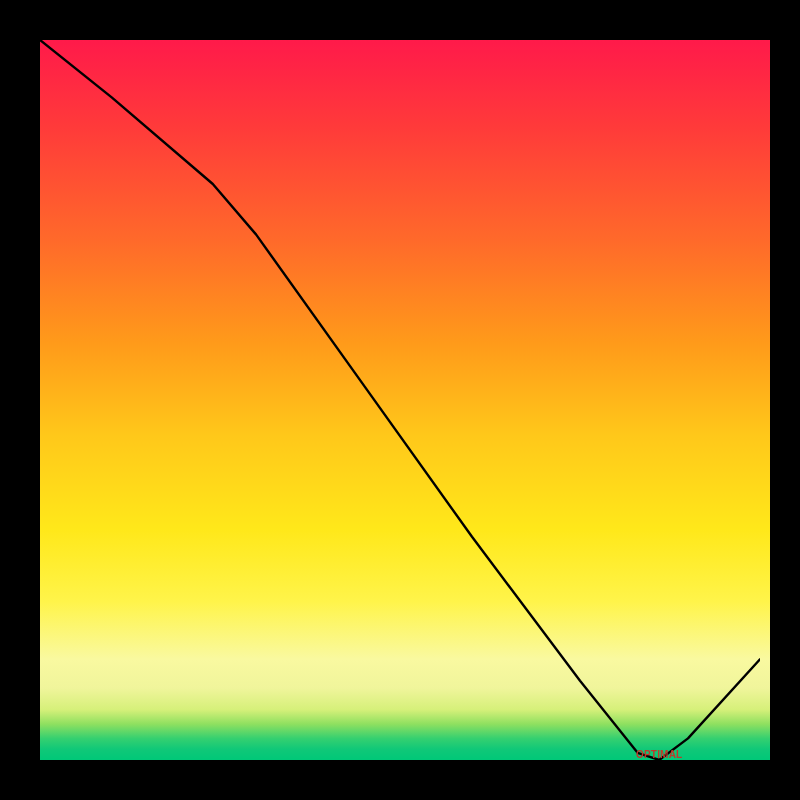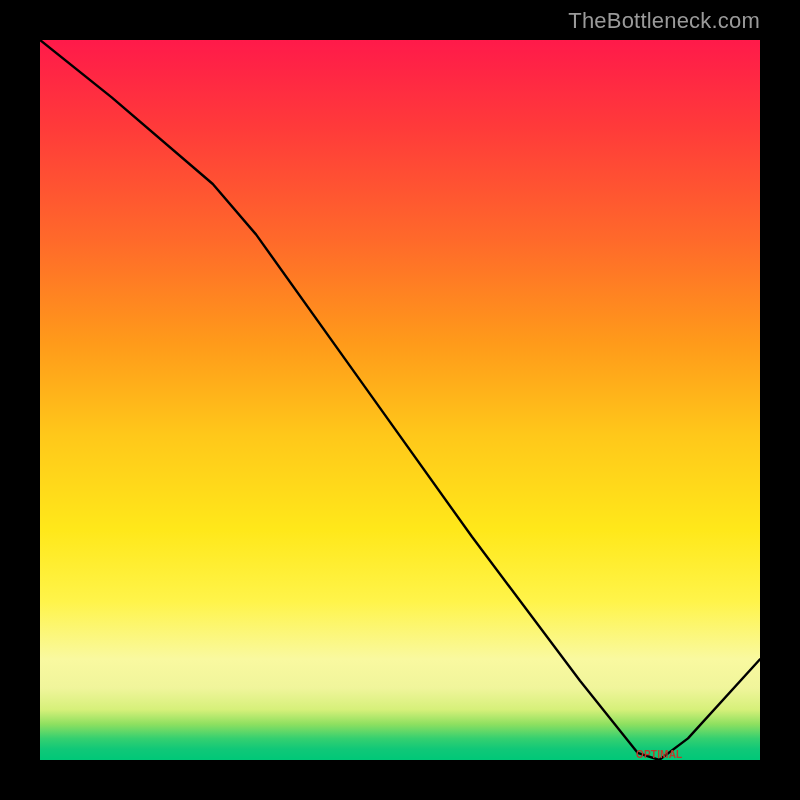--- a/index.html
+++ b/index.html
@@ -34,20 +34,21 @@
       #ffe81a 68%,
       #fff44a 78%,
       #f9f9a0 86%,
       #f0f59b 90%,
       #d6f07a 93%,
       #8fe060 95%,
       #35d070 97%,
       #10c878 98.5%,
       #00c878 100%
     );
+    padding-left: 10px;
   }
   .watermark {
     position: absolute;
     top: 8px;
     right: 40px;
     color: #9a9a9a;
     font-size: 22px;
     letter-spacing: 0.2px;
   }
   svg.curve {
@@ -65,21 +66,20 @@
     letter-spacing: 0.2px;
     transform: translate(-50%, -50%);
     white-space: nowrap;
   }
 </style>
 </head>
 <body>
 
 <div class="frame">
 
-  <div class="watermark">TheBottleneck.com</div>
 
   <div class="plot-area">
 
     <svg class="curve" viewBox="0 0 720 720" preserveAspectRatio="none">
       <path id="curve-path" d="M0.0 0.0 L72.0 57.6 L172.8 144.0 L216.0 194.4 L324.0 345.6 L432.0 496.8 L540.0 640.8 L597.6 712.8 L619.2 720.0 L648.0 698.4 L720.0 619.2" fill="none" stroke="#000" stroke-width="2.4" stroke-linecap="round" stroke-linejoin="round"></path>
     </svg>
 
     <div class="valley-label" id="valley-label" style="left: 619.2px; top: 714px;">OPTIMAL</div>
   </div>
 </div>

